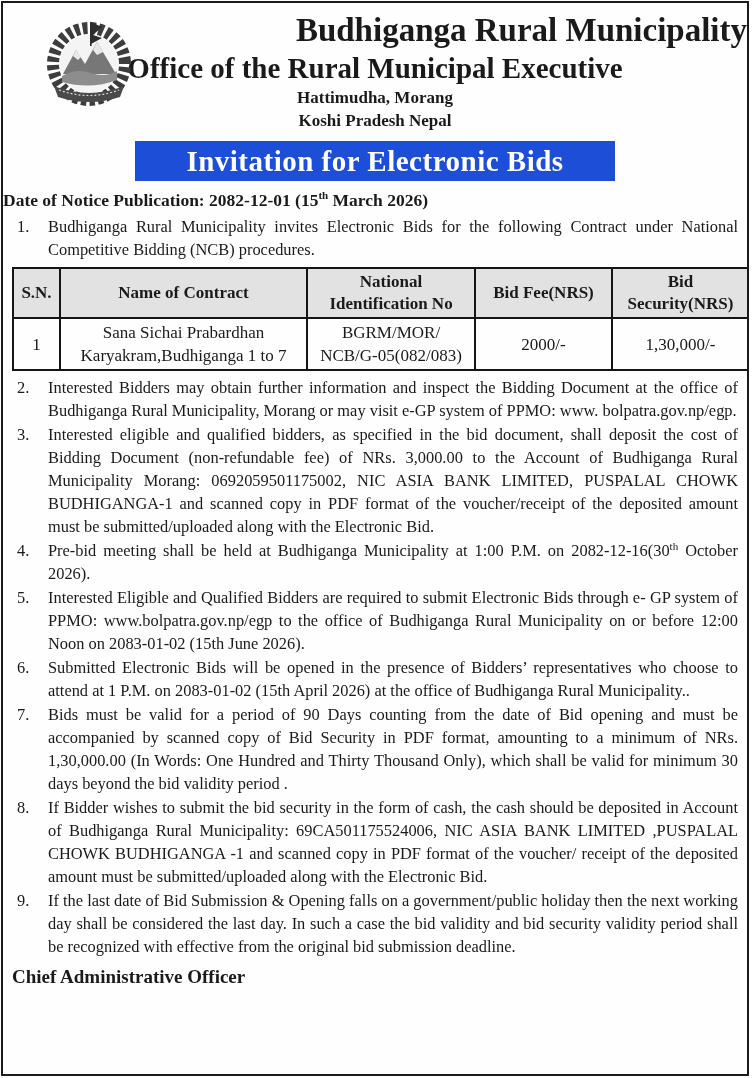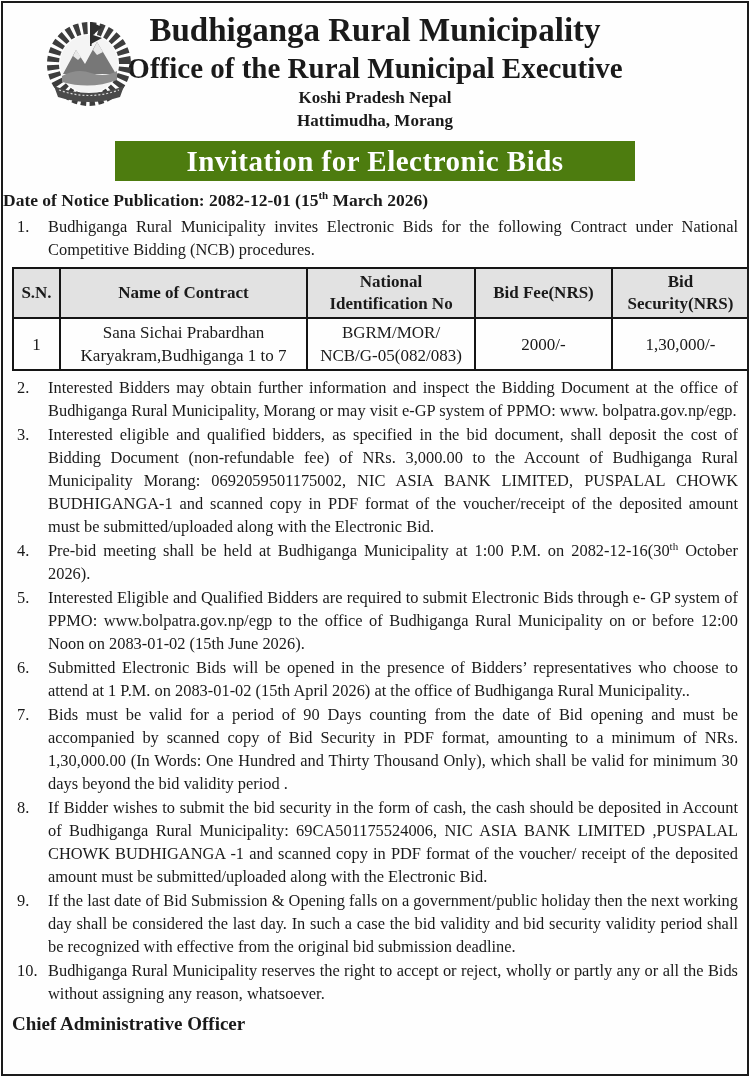--- a/index.html
+++ b/index.html
@@ -21,32 +21,32 @@
   }
   
   .logo{
     position:absolute;left:36px;top:6px;width:100px;height:102px;
   }
   .head{
     text-align:center;
     padding-top:8px;
   }
   .title{
-    font-size:33px;font-weight:bold;line-height:38px;margin:0;
+    font-size:33px;font-weight:bold;line-height:38px;margin:0;text-align:right;
   }
   .office{
     font-size:29px;font-weight:bold;line-height:34px;margin:2px 0 0 0;text-align:center;
   }
   .addr{
     font-size:17px;font-weight:bold;line-height:21px;margin:2px 0 0 0;
   }
   .banner{
     margin:10px auto 0 auto;
-    width:520px;height:40px;
-    background:#4d7c0f;color:#ffffff;
+    width:480px;height:40px;
+    background:#1d4ed8;color:#ffffff;
     font-size:29px;font-weight:bold;line-height:40px;
     text-align:center;
     letter-spacing:0.5px;
   }
   .date-line{
     text-align:left;
     font-size:17.5px;font-weight:bold;line-height:22px;
     margin-top:8px;
   }
   sup{font-size:11px;line-height:0;}
@@ -125,22 +125,22 @@
       <rect x="51" y="12" width="1.6" height="24" fill="#2d2d2d"></rect>
 
       <path d="M15 76 Q50 90 85 76 L81 87 Q50 97 19 87 Z" fill="#4a4a4a"></path>
       <path d="M20 80 Q50 91 80 80" stroke="#d8d8d8" stroke-width="1.2" fill="none" stroke-dasharray="2 2"></path>
     </svg>
   </div>
 
   <div class="head">
     <div class="title">Budhiganga Rural Municipality</div>
     <div class="office">Office of the Rural Municipal Executive</div>
+    <div class="addr">Hattimudha, Morang</div>
     <div class="addr">Koshi Pradesh Nepal</div>
-    <div class="addr">Hattimudha, Morang</div>
     <div class="banner">Invitation for Electronic Bids</div>
     <div class="date-line"><span>Date of Notice Publication: 2082-12-01 (15</span><sup>th</sup><span> March 2026)</span></div>
   </div>
 
   <div class="content">
 
     <div class="item">
       <span class="num">1.</span>
       <div class="txt">Budhiganga Rural Municipality invites Electronic Bids for the following Contract under National Competitive Bidding (NCB) procedures.</div>
     </div>
@@ -206,21 +206,17 @@
     <div class="item">
       <span class="num">8.</span>
       <div class="txt">If Bidder wishes to submit the bid security in the form of cash, the cash should be  deposited in Account of Budhiganga Rural Municipality: 69CA501175524006, NIC ASIA BANK LIMITED ,PUSPALAL CHOWK BUDHIGANGA -1 and scanned copy in PDF format of the voucher/ receipt of the deposited amount must be submitted/uploaded along with the Electronic Bid.</div>
     </div>
 
     <div class="item">
       <span class="num">9.</span>
       <div class="txt">If the last date of Bid Submission &amp; Opening falls on a government/public holiday then the next working day shall be considered the last day. In such a case the bid validity and bid security validity period shall be recognized with effective from the original bid submission deadline.</div>
     </div>
 
-    <div class="item">
-      <span class="num">10.</span>
-      <div class="txt">Budhiganga Rural Municipality reserves the right to accept or reject, wholly or partly any or all the Bids without assigning any reason, whatsoever.</div>
-    </div>
 
     <div class="signature">Chief Administrative Officer</div>
 
   </div>
 </div>
 
 </body></html>

